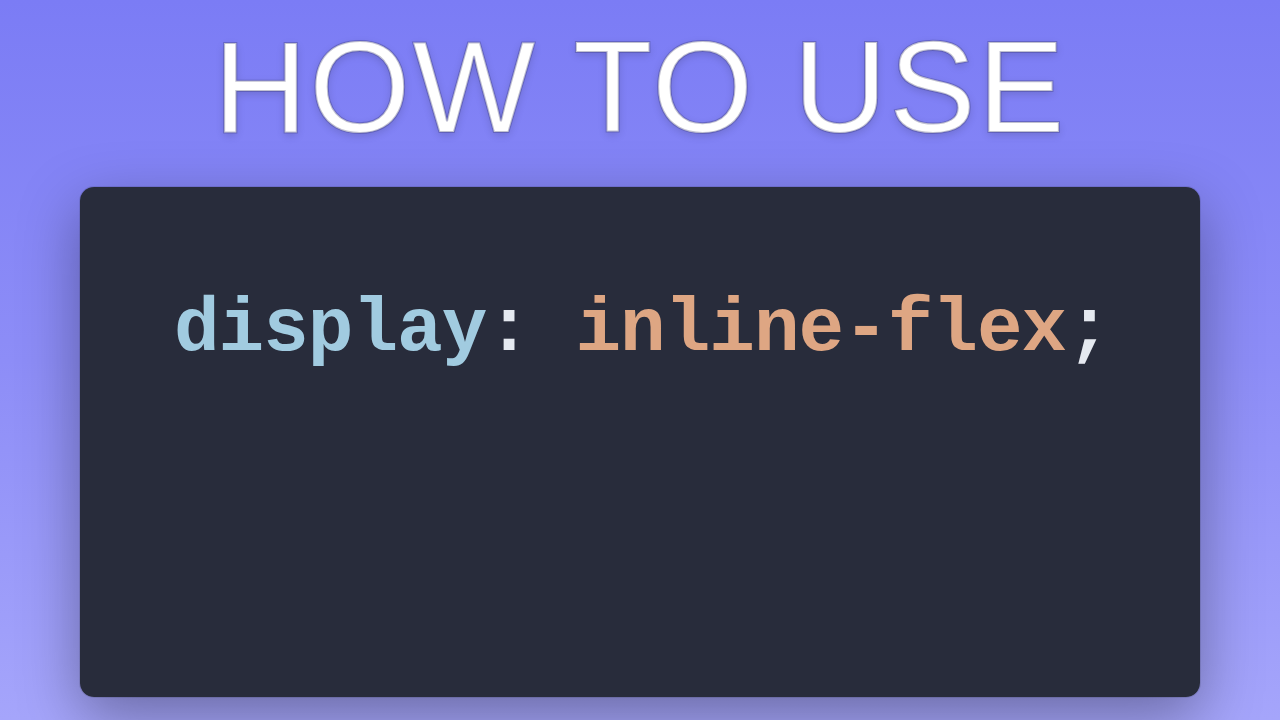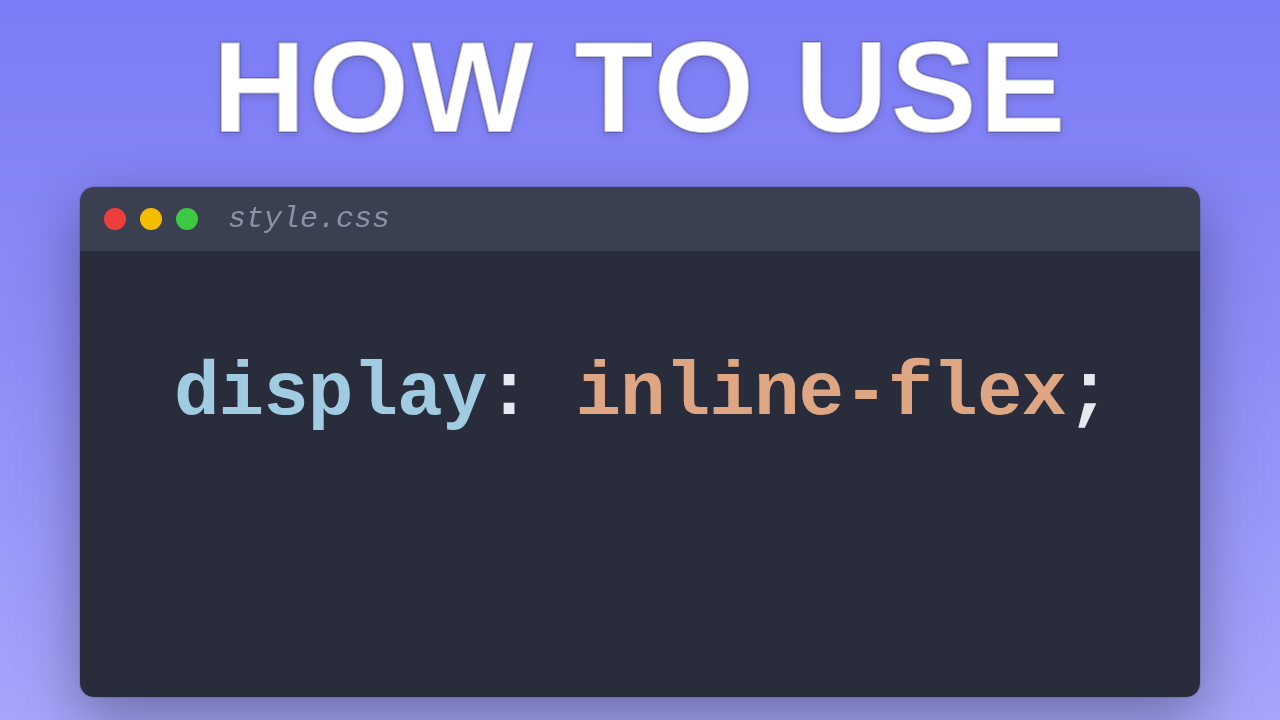--- a/index.html
+++ b/index.html
@@ -12,21 +12,21 @@
       height: 720px;
       background: linear-gradient(180deg, #7b7cf5 0%, #8d8df7 50%, #a5a5fb 100%);
       display: flex;
       flex-direction: column;
       align-items: center;
       overflow: hidden;
       font-family: -apple-system, BlinkMacSystemFont, sans-serif;
     }
     .headline {
       font-size: 130px;
-      font-weight: 700;
+      font-weight: 400;
       color: #ffffff;
       letter-spacing: 2px;
       margin-top: 12px;
       text-shadow: 0 3px 8px rgba(0,0,0,0.15);
       -webkit-text-stroke: 2px rgba(50,50,100,0.3);
     }
     .editor-window {
       width: 1120px;
       height: 510px;
       margin-top: 25px;
@@ -81,26 +81,18 @@
     .token-property { color: #a1cbe0; }
     .token-punct { color: #e5e9f0; }
     .token-value { color: #dea683; }
   </style>
 </head>
 <body>
 
 <h1 class="headline">HOW TO USE</h1>
 
 <div class="editor-window">
-  <div class="titlebar">
-    <div class="traffic-lights">
-      <span class="traffic-dot dot-red"></span>
-      <span class="traffic-dot dot-yellow"></span>
-      <span class="traffic-dot dot-green"></span>
-    </div>
-    <span class="filename">style.css</span>
-  </div>
   <div class="editor-body">
     <div class="code-line">
       <span class="token-property">display</span><span class="token-punct">:</span><span> </span><span class="token-value">inline-flex</span><span class="token-punct">;</span>
     </div>
   </div>
 </div>
 
 </body></html>

